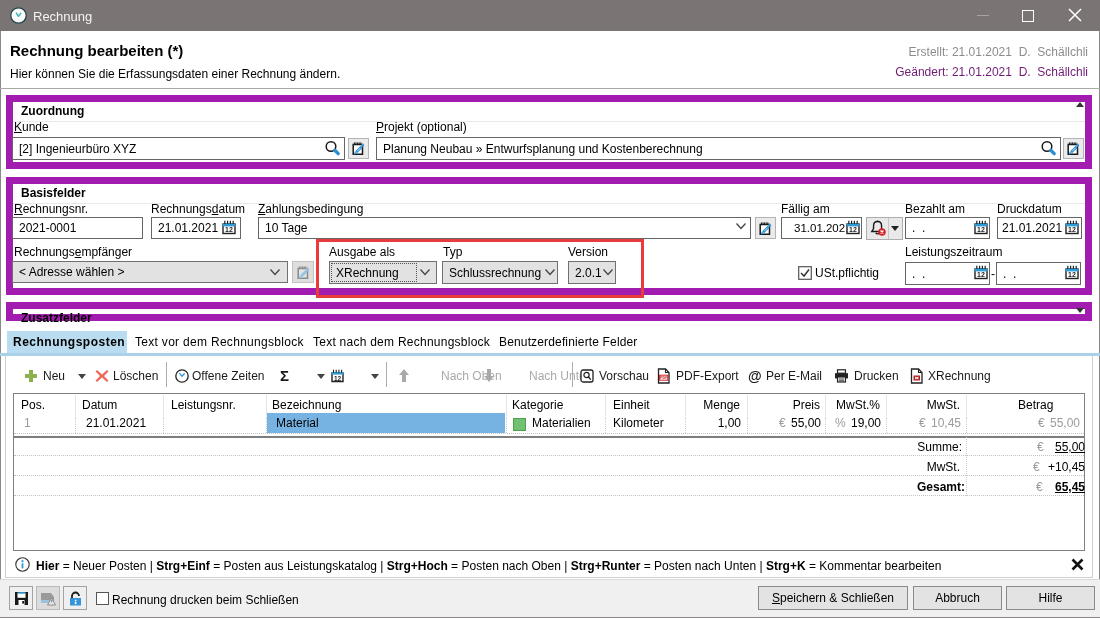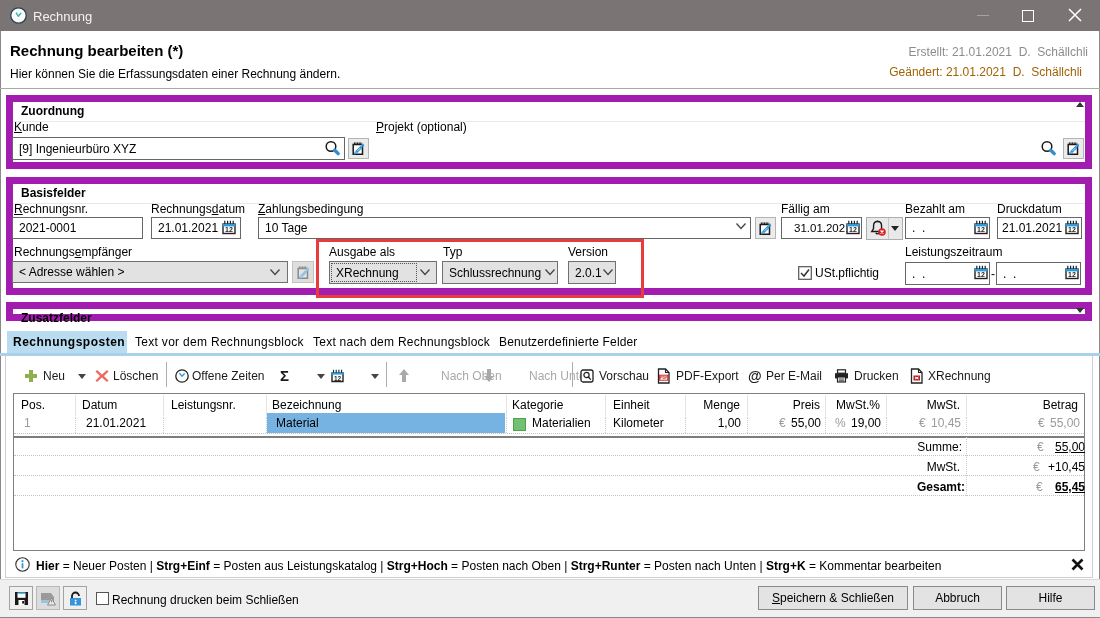--- a/index.html
+++ b/index.html
@@ -41,30 +41,31 @@
   <div class="abs" style="left:33px;top:9px;font-size:13px;color:#f4f2f2;">Rechnung</div>
   <div class="abs" style="left:977px;top:15px;width:12px;height:1px;background:#a8a2a2;"></div>
   <div class="abs" style="left:1022px;top:10px;width:10px;height:10px;border:1.4px solid #fff;"></div>
   <svg class="abs" style="left:1068px;top:8px;" width="14" height="14" viewBox="0 0 14 14">
     <path d="M1 1 L13 13 M13 1 L1 13" stroke="#fff" stroke-width="1.5"></path>
   </svg>
 
   <div class="abs b" style="left:10px;top:42px;font-size:15px;">Rechnung bearbeiten (*)</div>
   <div class="abs" style="left:10px;top:67px;font-size:12px;">Hier können Sie die Erfassungsdaten einer Rechnung ändern.</div>
   <div class="abs" style="right:12px;top:45px;font-size:12px;color:#8c8c8c;text-align:right;">Erstellt: 21.01.2021&nbsp; D.&nbsp; Schällchli</div>
-  <div class="abs" style="right:18px;top:65px;font-size:12px;color:#a16207;text-align:left;">Geändert: 21.01.2021&nbsp; D.&nbsp; Schällchli</div>
+  <div class="abs" style="right:12px;top:65px;font-size:12px;color:#701a75;text-align:left;">Geändert: 21.01.2021&nbsp; D.&nbsp; Schällchli</div>
   <div class="abs" style="left:0;top:88px;width:1100px;height:1px;background:#a8a8a8;"></div>
 
   <div class="group" style="left:6px;top:95px;width:1086px;height:74px;">
     <div class="ghead">Zuordnung</div>
   </div>
   <div class="abs" style="left:1076px;top:102px;width:0;height:0;border-left:4px solid transparent;border-right:4px solid transparent;border-bottom:5px solid #333;"></div>
   <div class="lbl" style="left:14px;top:121px;"><u>K</u>unde</div>
-  <div class="inp" style="left:12px;top:137px;width:333px;height:23px;">[9] Ingenieurbüro XYZ</div>
+  <div class="inp" style="left:12px;top:137px;width:333px;height:23px;">[2] Ingenieurbüro XYZ</div>
   <div class="lbl" style="left:376px;top:121px;"><u>P</u>rojekt (optional)</div>
+  <div class="inp" style="left:376px;top:137px;width:685px;height:23px;">Planung Neubau » Entwurfsplanung und Kostenberechnung</div>
 
   <div class="group" style="left:6px;top:177px;width:1086px;height:118px;">
     <div class="ghead">Basisfelder</div>
   </div>
   <div class="lbl" style="left:14px;top:203px;"><u>R</u>echnungsnr.</div>
   <div class="inp" style="left:12px;top:217px;width:131px;height:22px;">2021-0001</div>
   <div class="lbl" style="left:151px;top:203px;">Rechnungs<u>d</u>atum</div>
   <div class="inp" style="left:151px;top:217px;width:90px;height:22px;">21.01.2021</div>
   <div class="lbl" style="left:258px;top:203px;"><u>Z</u>ahlungsbedingung</div>
   <div class="inp" style="left:258px;top:217px;width:493px;height:22px;">10 Tage</div>
@@ -312,21 +313,21 @@
   <div class="hc" style="left:21px;">Pos.</div>
   <div class="hc" style="left:82px;">Datum</div>
   <div class="hc" style="left:171px;">Leistungsnr.</div>
   <div class="hc" style="left:272px;">Bezeichnung</div>
   <div class="hc" style="left:512px;">Kategorie</div>
   <div class="hc" style="left:613px;">Einheit</div>
   <div class="hc" style="width:60px;left:680px;text-align:right;">Menge</div>
   <div class="hc" style="width:60px;left:760px;text-align:right;">Preis</div>
   <div class="hc" style="width:60px;left:820px;text-align:right;">MwSt.%</div>
   <div class="hc" style="width:60px;left:900px;text-align:right;">MwSt.</div>
-  <div class="hc" style="width:60px;left:1018px;text-align:right;">Betrag</div>
+  <div class="hc" style="width:60px;left:1018px;">Betrag</div>
 
   <div class="abs" style="left:267px;top:413px;width:238px;height:20px;background:#76b3e2;"></div>
   <div class="rc gray" style="left:24px;">1</div>
   <div class="rc" style="left:86px;">21.01.2021</div>
   <div class="rc" style="left:276px;">Material</div>
   <svg class="abs" style="left:513px;top:418px;" width="13" height="13" viewBox="0 0 13 13">
     <rect x="0.5" y="0.5" width="12" height="12" fill="#72c173" stroke="#4da04e" stroke-width="1"></rect>
   </svg>
   <div class="rc" style="left:532px;">Materialien</div>
   <div class="rc" style="left:613px;">Kilometer</div>

